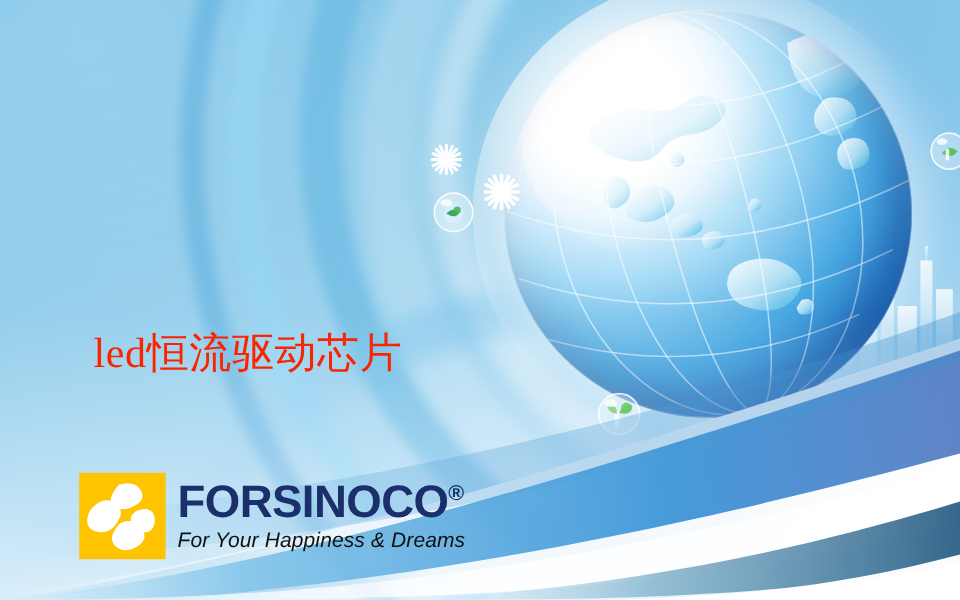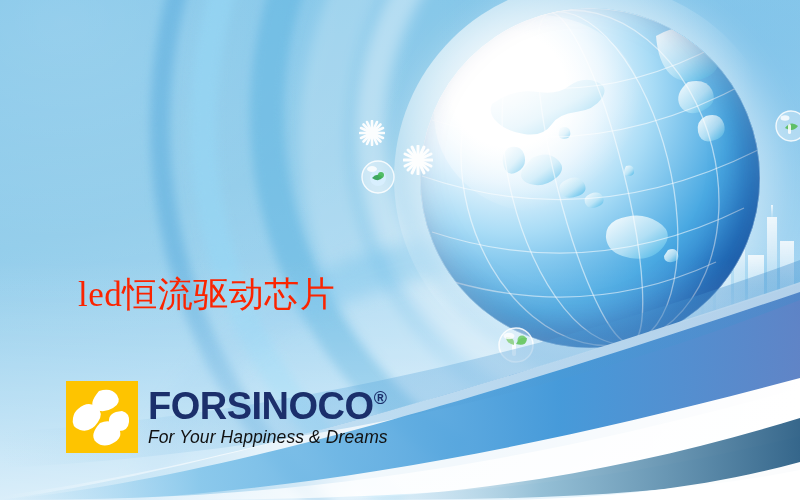--- a/index.html
+++ b/index.html
@@ -147,21 +147,21 @@
     font-family: "Liberation Serif", "DejaVu Serif", serif;
     white-space: pre-wrap;
     letter-spacing: 0.5px;
   }
   .headline .l1 { display: block; }
   .headline .l2 { display: block; padding-left: 16px; }
 
   
   .logo {
     position: absolute;
-    left: 66px; bottom: 47px;
+    left: 66px; bottom: 34px;
     display: flex;
     align-items: center;
   }
   .logo-mark {
     width: 72px; height: 72px;
     background: #fec400;
     position: relative;
     flex: 0 0 auto;
   }
   .logo-mark svg { position: absolute; inset: 0; width: 100%; height: 100%; }

